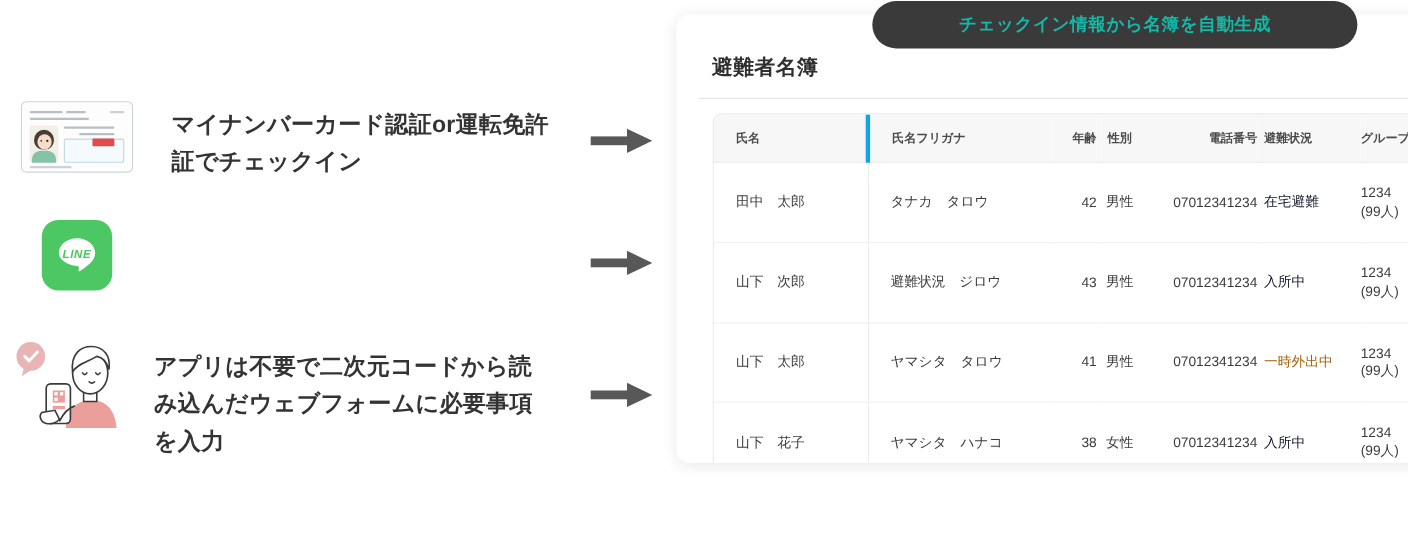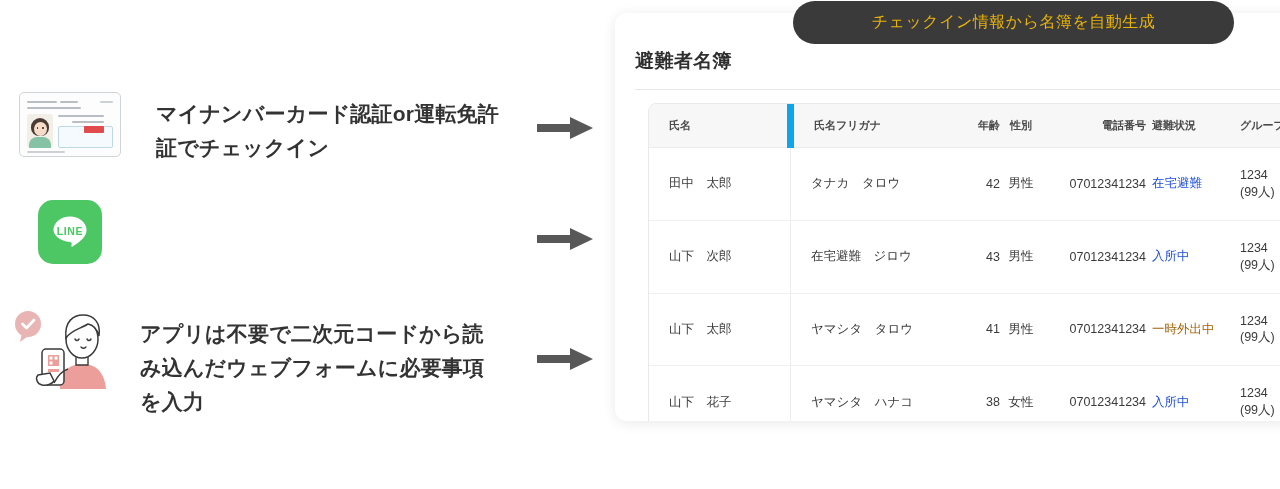--- a/index.html
+++ b/index.html
@@ -13,21 +13,21 @@
   }
   .stage{position:relative;width:1280px;height:489px;}
 
   
   .steps{position:absolute;left:0;top:0;width:612px;height:489px;}
   .step{position:absolute;display:flex;align-items:flex-start;}
   .step-1{left:14px;top:92px;}
   .step-2{left:14px;top:200px;}
   .step-3{left:8px;top:305px;}
 
-  .step-visual{width:112px;flex:0 0 112px;display:flex;align-items:center;justify-content:center;}
+  .step-visual{width:112px;flex:0 0 112px;display:flex;align-items:center;justify-content:center;font-style:italic;}
   .step-text{
     font-size:21px;line-height:1.62;font-weight:700;color:#333333;
     letter-spacing:.01em;
   }
   .step-1 .step-text{width:360px;margin-left:30px;margin-top:5px;}
   .step-2 .step-text{width:360px;margin-left:30px;margin-top:0px;}
   .step-3 .step-text{width:360px;margin-left:20px;margin-top:12px;}
 
   
   .idcard{
@@ -73,21 +73,21 @@
   .arrow .head{position:absolute;left:33px;top:0;width:0;height:0;border-top:11px solid transparent;border-bottom:11px solid transparent;border-left:23px solid #585858;}
 
   
   .panel{
     position:absolute;left:615px;top:13px;width:680px;height:408px;
     background:#ffffff;border-radius:12px 0 0 12px;
     box-shadow:0 2px 14px rgba(0,0,0,.09);
     overflow:hidden;
   }
   .panel-title{
-    position:absolute;left:20px;top:35px;
+    position:absolute;left:32px;top:35px;
     font-size:19px;font-weight:700;color:#2f2f2f;letter-spacing:.02em;
   }
   .panel-rule{position:absolute;left:20px;top:76px;width:660px;height:1px;background:#e6e6e6;}
 
   .table-wrap{
     position:absolute;left:33px;top:90px;width:647px;
     border:1px solid #e9e9ec;border-radius:8px 0 0 8px;
     background:#ffffff;overflow:hidden;
   }
   table{border-collapse:collapse;width:647px;table-layout:fixed;font-size:12px;}
@@ -101,32 +101,32 @@
     font-size:12.5px;white-space:nowrap;vertical-align:middle;
   }
   tbody tr:last-child td{border-bottom:none;}
   .c-name{width:118px;padding-left:20px;}
   .c-kana{width:146px;padding-left:20px;border-left:1px solid #ececee;}
   .c-age{width:40px;text-align:right;}
   .c-sex{width:42px;text-align:center;}
   .c-tel{width:104px;text-align:right;}
   .c-status{width:88px;text-align:left;padding-left:6px;}
   .c-gid{width:62px;text-align:left;}
-  thead .c-kana{border-left:7px solid #0ea5e9;}
+  thead .c-kana{border-left:4px solid #0ea5e9;}
   .gid-main{display:block;line-height:1.35;}
   .gid-sub{display:block;line-height:1.35;}
-  .st-teal{color:#1d4ed8;margin-top:17px;}
+  .st-teal{color:#0f172a;margin-top:17px;}
   .st-amber{color:#a16207;}
 
   
   .badge{
     position:absolute;left:793px;top:1px;width:441px;height:43px;
     background:#3a3a3a;border-radius:22px;
     display:flex;align-items:center;justify-content:center;
-    color:#eab308;font-size:16px;font-weight:400;letter-spacing:.03em;
+    color:#14b8a6;font-size:16px;font-weight:700;letter-spacing:.03em;
   }
 
   
   .footnote{
     position:absolute;left:908px;top:440px;width:300px;
     font-size:13.5px;line-height:1.55;color:#4a4a4a;
   }
 </style>
 </head>
 <body>
@@ -246,21 +246,21 @@
             <td class="c-tel">07012341234</td>
             <td class="c-status"><span class="st-teal">在宅避難</span></td>
             <td class="c-gid">
               <span class="gid-main">1234</span>
               <span class="gid-sub">(99人)</span>
             </td>
 
           </tr>
           <tr>
             <td class="c-name">山下　次郎</td>
-            <td class="c-kana">在宅避難　ジロウ</td>
+            <td class="c-kana">避難状況　ジロウ</td>
             <td class="c-age">43</td>
             <td class="c-sex">男性</td>
             <td class="c-tel">07012341234</td>
             <td class="c-status"><span class="st-teal">入所中</span></td>
             <td class="c-gid">
               <span class="gid-main">1234</span>
               <span class="gid-sub">(99人)</span>
             </td>
 
           </tr>

